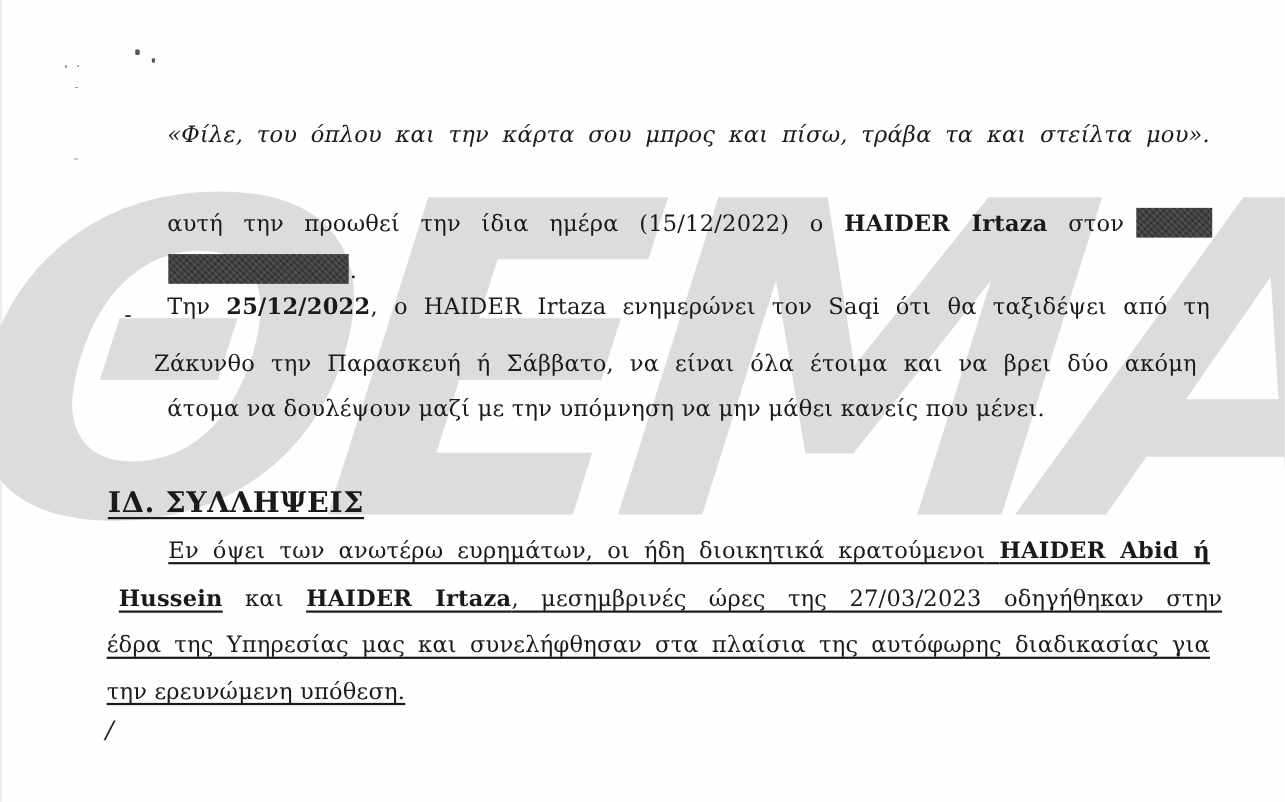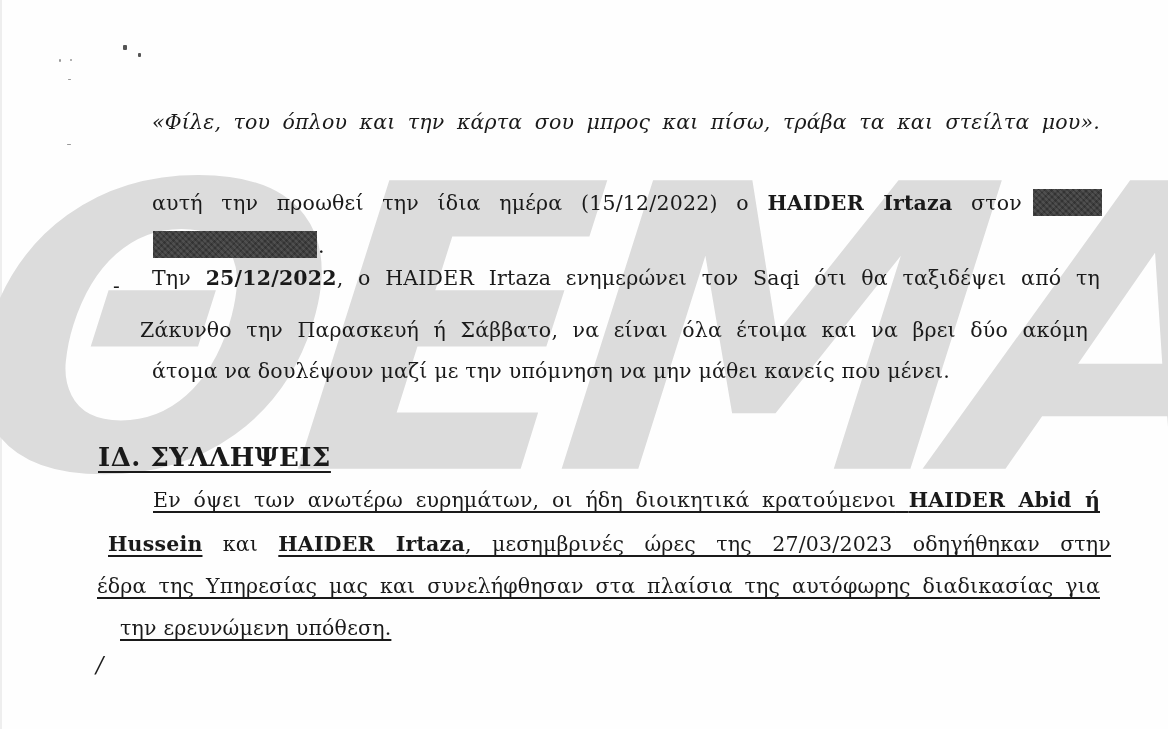--- a/index.html
+++ b/index.html
@@ -113,18 +113,18 @@
   <div class="line" style="left:108px; top:530px; width:1003px;">
     <span class="b u">Hussein</span>
     <span class="nu">και</span>
     <span class="b u">HAIDER Irtaza</span><span class="u">, μεσημβρινές ώρες της 27/03/2023 οδηγήθηκαν στην</span>
   </div>
 
   <div class="line u" style="left:97px; top:572px; width:1003px;">
     <span>έδρα της Υπηρεσίας μας και συνελήφθησαν στα πλαίσια της αυτόφωρης διαδικασίας για</span>
   </div>
 
-  <div class="line left u" style="left:97px; top:614px;margin-left:23px;">
+  <div class="line left u" style="left:97px; top:614px;">
     <span>την ερευνώμενη υπόθεση.</span>
   </div>
 
   <div class="slash-mark">/</div>
 </div>
 
 </body></html>

